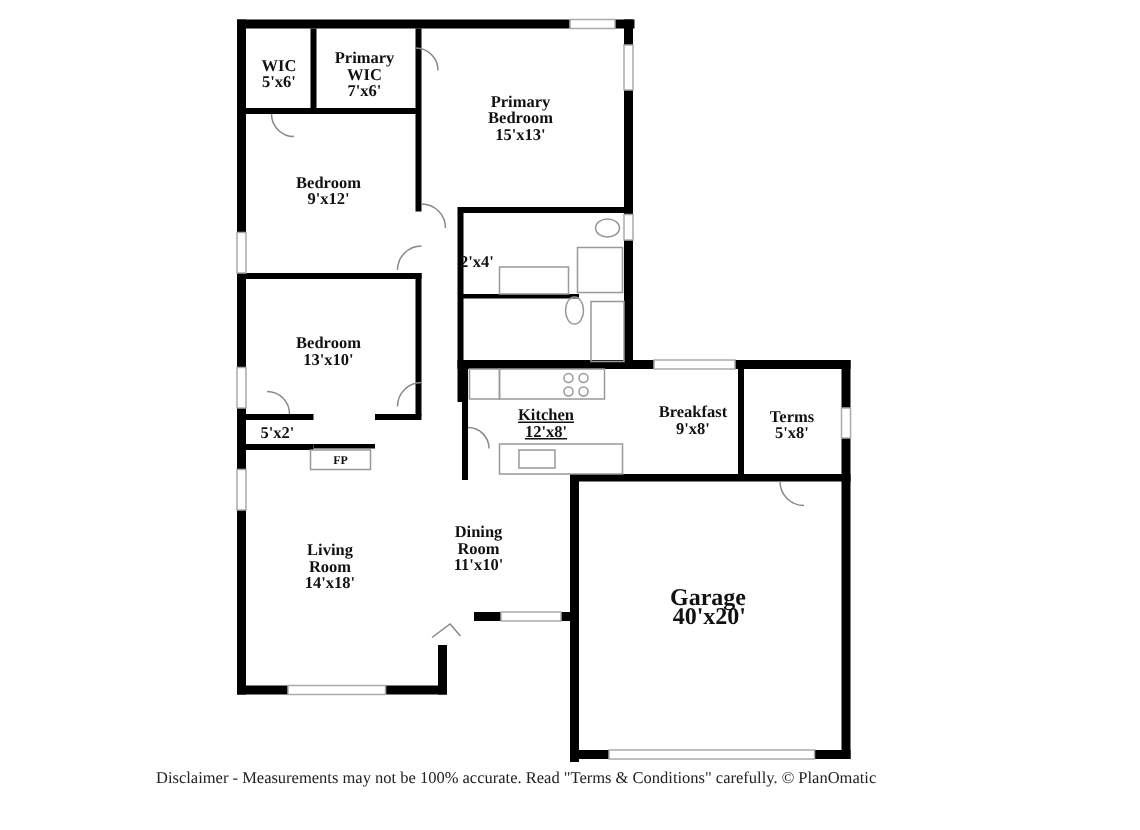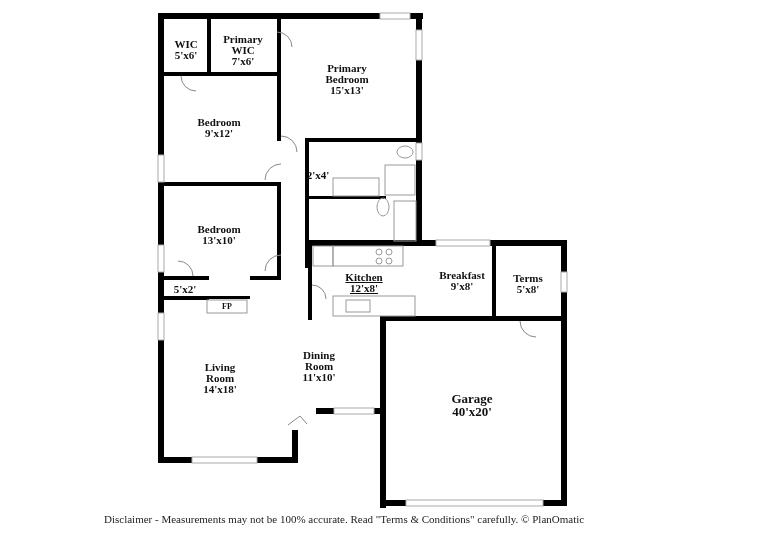--- a/index.html
+++ b/index.html
@@ -1,20 +1,20 @@
 <!DOCTYPE html>
 <html><head>
 <meta charset="utf-8">
 <style>
   html,body{margin:0;padding:0;background:#fff;}
   body{width:760px;height:553px;position:relative;overflow:hidden;font-family:"DejaVu Serif","Liberation Serif",serif;}
   svg{position:absolute;left:0;top:0;}
   .lbl{position:absolute;text-align:center;font-family:"Liberation Serif","DejaVu Serif",serif;font-weight:bold;font-size:11px;line-height:11px;color:#111;transform:translateX(-50%);white-space:nowrap;}
   .lbl span{display:block;}
-  .lbl.big{font-size:13px;line-height:13px;}
+  .lbl.big{font-size:16px;line-height:13px;text-align:right;}
   .disc{position:absolute;left:104px;top:513px;font-family:"Liberation Serif","DejaVu Serif",serif;font-size:11px;color:#222;white-space:nowrap;}
 </style>
 </head>
 <body>
 
 <svg width="760" height="553" viewBox="0 0 760 553">
   <g fill="#000">
 
     <rect x="158" y="13" width="265" height="6"></rect>
 

